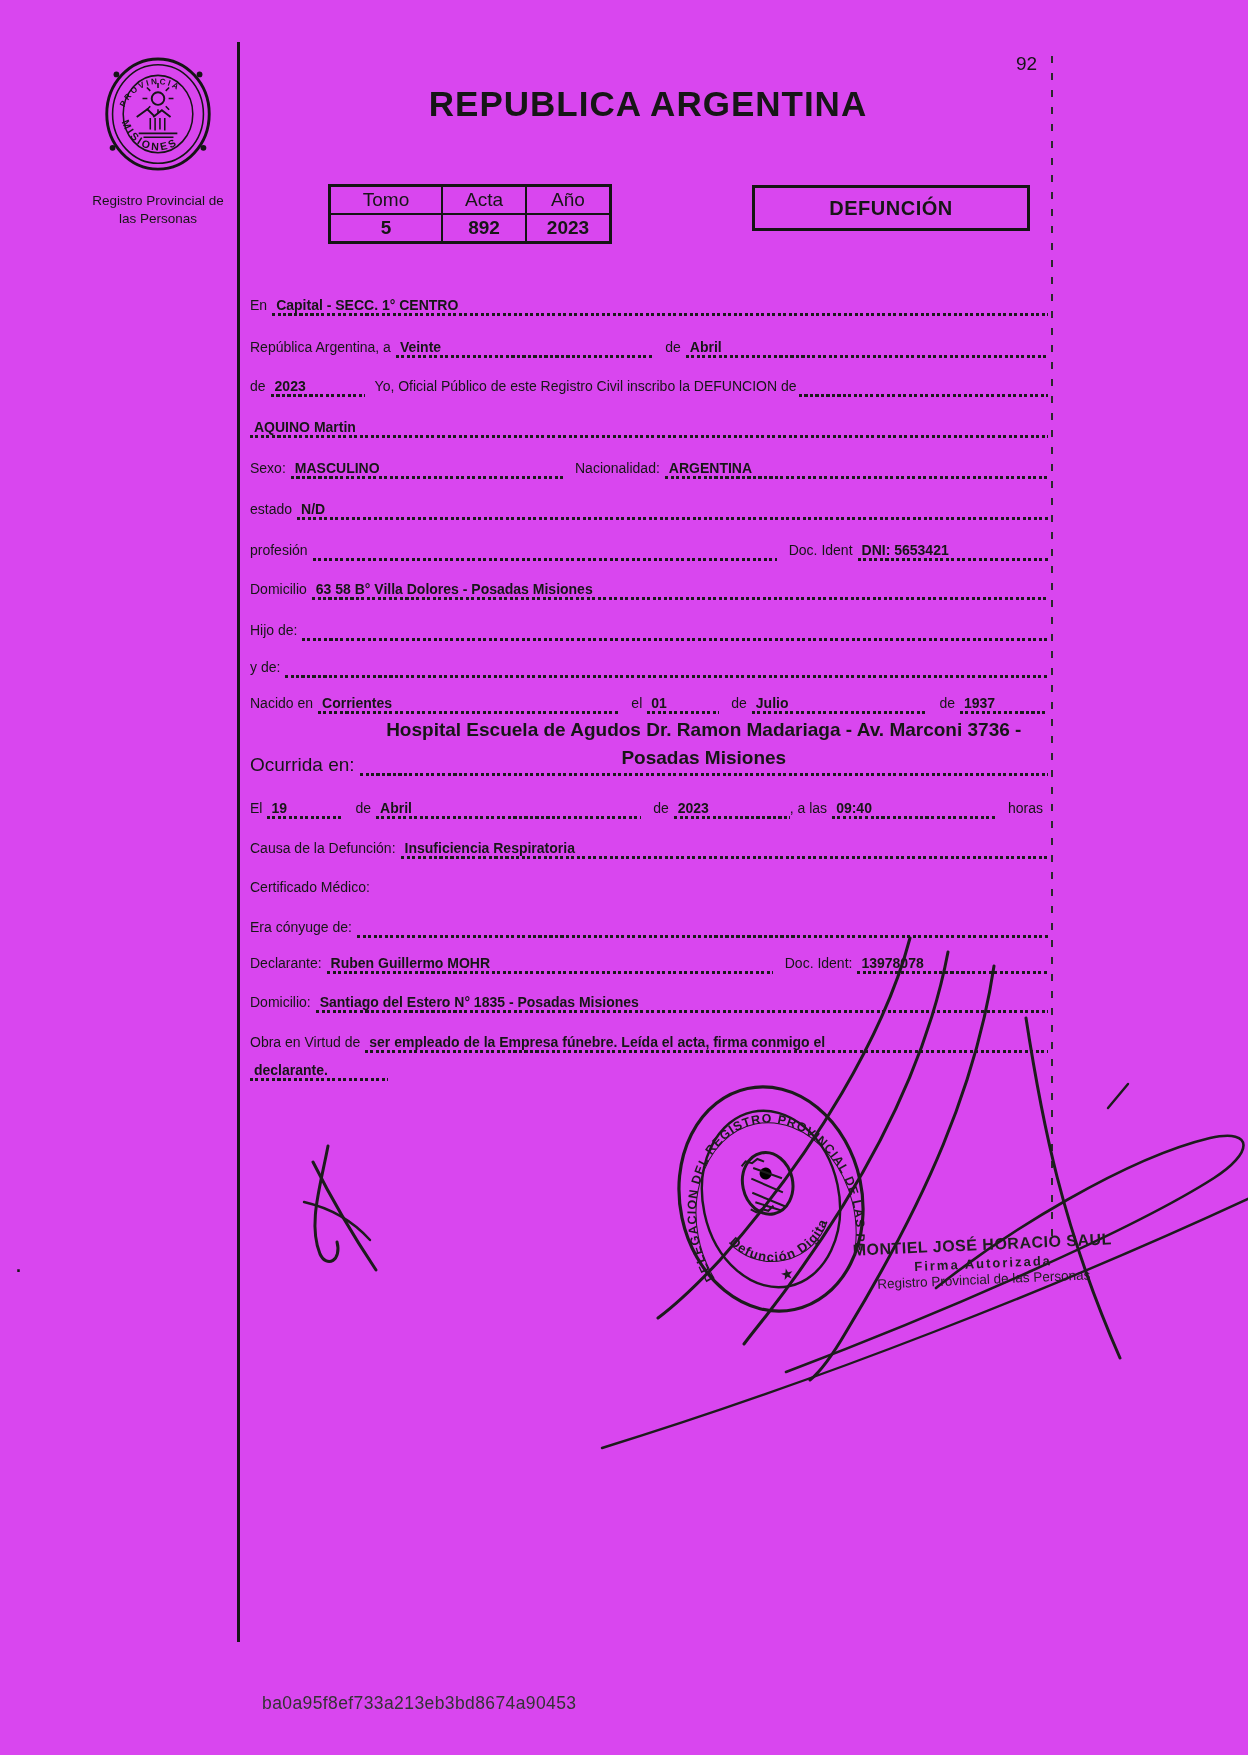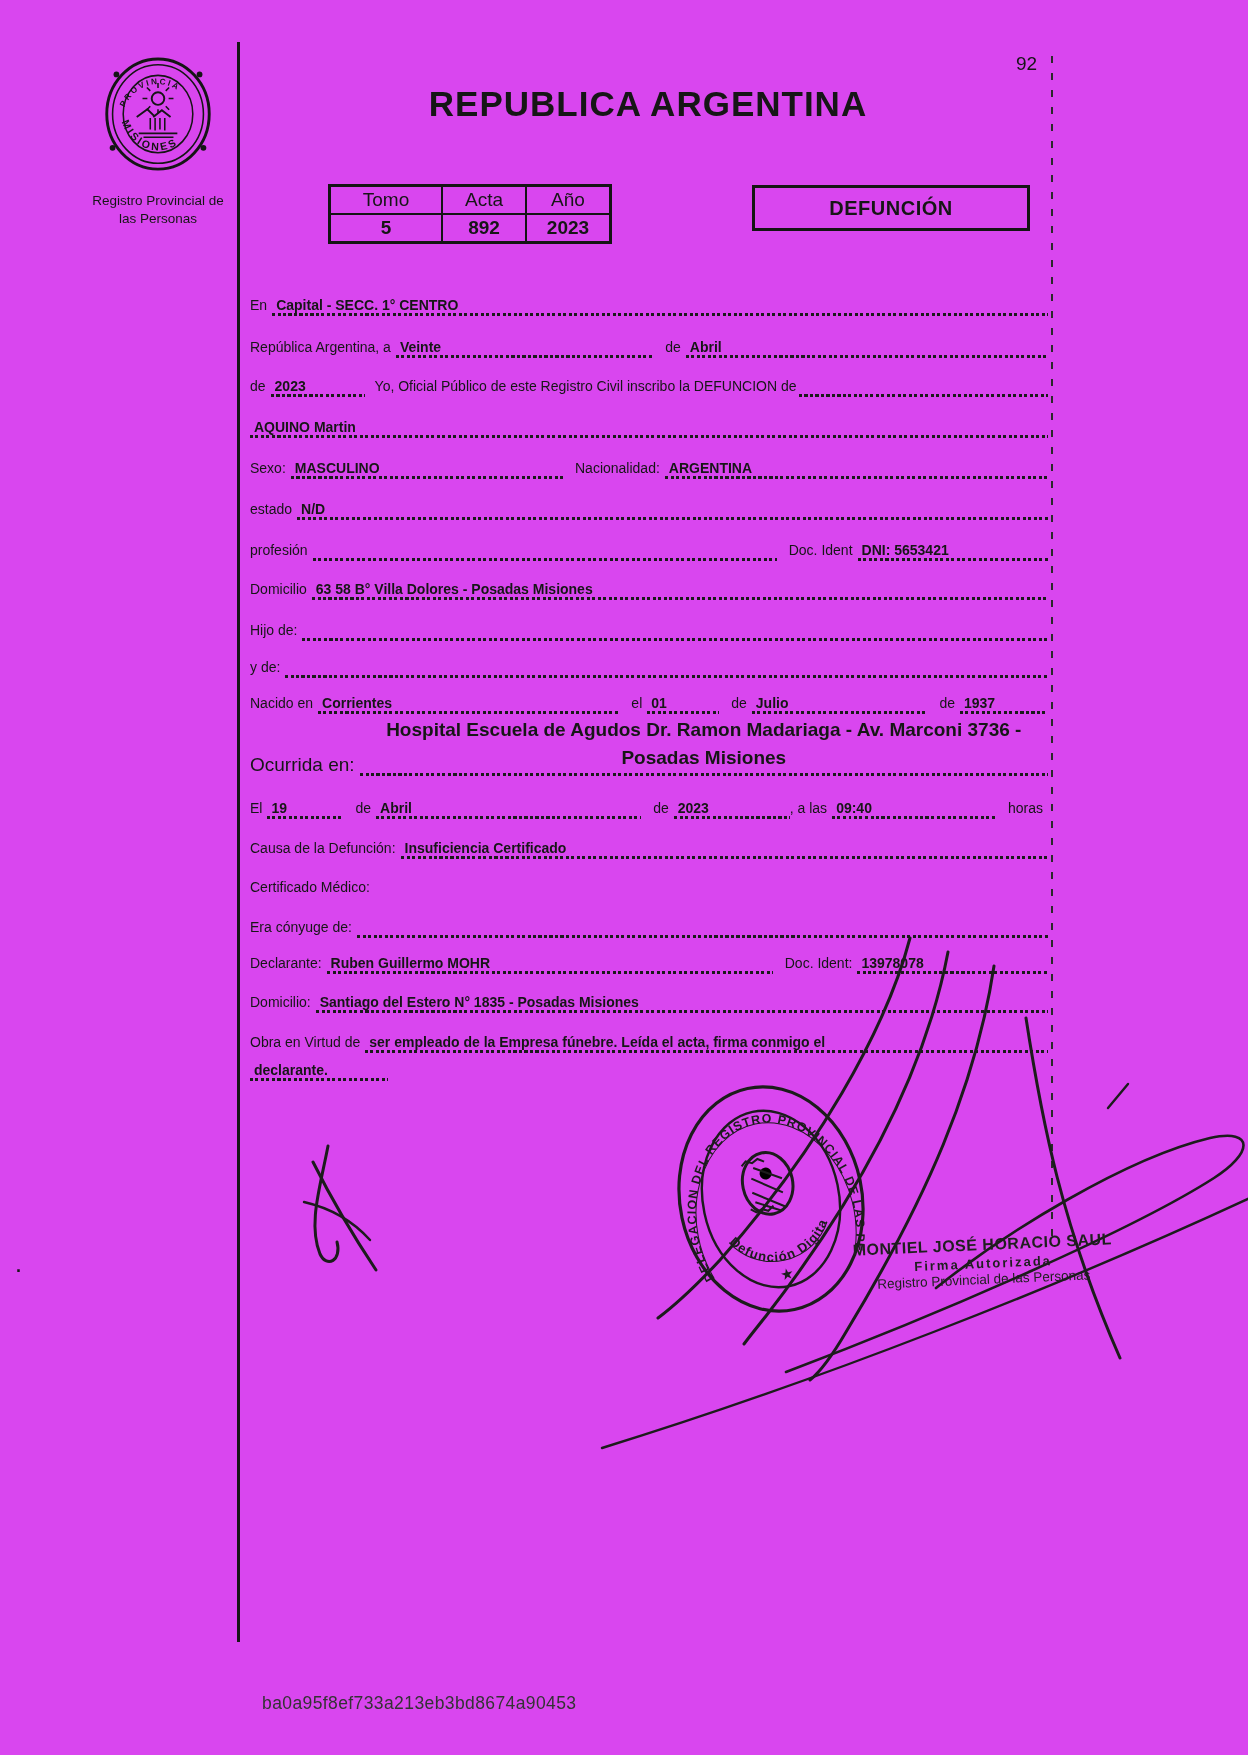--- a/index.html
+++ b/index.html
@@ -185,21 +185,21 @@
     <span class="fd f165">Abril</span>
     <span class="lb mid">de</span>
     <span class="fd w108">2023</span>
     <span class="lb">, a las</span>
     <span class="fd">09:40</span>
     <span class="lb mid">horas</span>
   </div>
 
   <div class="r" style="top:829px">
     <span class="lb">Causa de la Defunción:</span>
-    <span class="fd">Insuficiencia Certificado</span>
+    <span class="fd">Insuficiencia Respiratoria</span>
   </div>
 
   <div class="r" style="top:868px">
     <span class="lb">Certificado Médico:</span>
   </div>
 
   <div class="r" style="top:908px">
     <span class="lb">Era cónyuge de:</span>
     <span class="fd"></span>
   </div>

